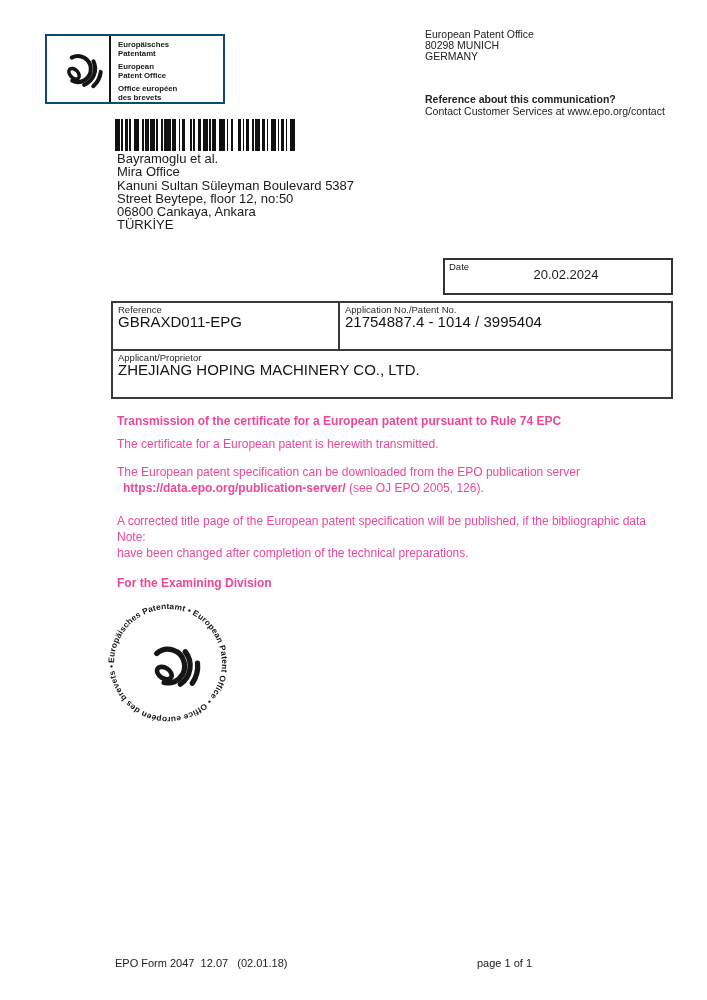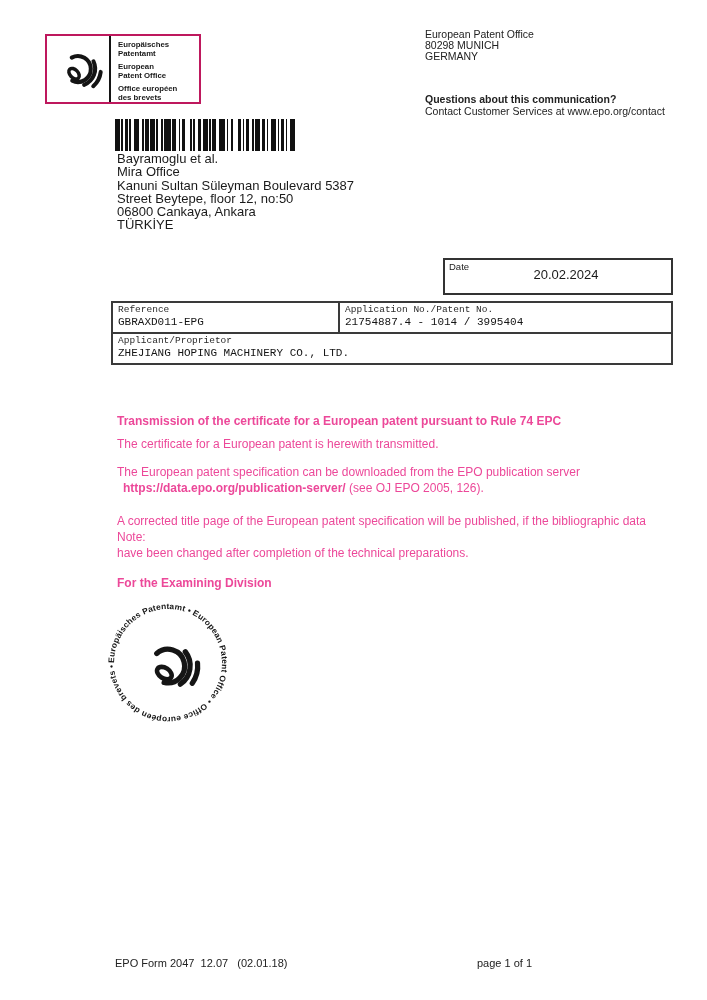--- a/index.html
+++ b/index.html
@@ -4,21 +4,21 @@
 <style>
   html,body{margin:0;padding:0;}
   body{
     width:707px;height:1000px;background:#ffffff;position:relative;overflow:hidden;
     font-family:"Liberation Sans","DejaVu Sans",sans-serif;color:#1c1c1c;
     -webkit-font-smoothing:antialiased;
   }
   .abs{position:absolute;}
 
   
-  .logo-box{left:45px;top:34px;width:156px;height:70px;border:2px solid #be185d;
+  .logo-box{left:45px;top:34px;width:180px;height:70px;border:2px solid #0c4a6e;
             box-sizing:border-box;display:flex;background:#fff;}
   .logo-cell{width:62px;display:flex;align-items:center;justify-content:center;}
   .logo-text-cell{flex:1;border-left:2px solid #141414;padding:5px 2px 0 7px;box-sizing:border-box;}
   .lb-line{font-size:7.8px;line-height:8.8px;font-weight:bold;color:#181818;}
   .lb-gap{height:4.5px;}
 
   
   .office-block{left:425px;top:29px;font-size:10.5px;line-height:11px;color:#222;}
   .questions-block{left:425px;top:94px;font-size:10.5px;line-height:11.5px;color:#222;}
   .q-title{font-weight:bold;}
@@ -31,25 +31,25 @@
   
   .date-box{left:443px;top:258px;width:230px;height:37px;border:2px solid #333;
             box-sizing:border-box;background:#fff;}
   .date-label{position:absolute;left:4px;top:1px;font-size:9.5px;color:#222;}
   .date-value{position:absolute;left:0;right:0;top:7px;text-align:center;
               font-size:13px;color:#1a1a1a;padding-left:16px;}
 
   
   .ref-table{left:111px;top:301px;width:562px;border:2px solid #3a3a3a;box-sizing:border-box;background:#fff;}
   .ref-row1{display:flex;border-bottom:2px solid #3a3a3a;}
-  .ref-cell{padding:1px 5px 3px 5px;box-sizing:border-box;font-family:Liberation Mono, monospace;}
+  .ref-cell{padding:1px 5px 20px 5px;box-sizing:border-box;}
   .ref-cell-left{width:227px;border-right:2px solid #3a3a3a;}
   .ref-cell-right{flex:1;}
   .ref-label{font-size:9.5px;line-height:11px;color:#2a2a2a;}
-  .ref-value{font-size:11px;line-height:14px;color:#141414;}
+  .ref-value{font-size:15px;line-height:14px;color:#141414;}
 
   
   .body-text{font-size:12px;line-height:16px;color:#ec4899;}
   .bold{font-weight:bold;margin-left:6px;}
   .doc-title{left:117px;top:413px;width:560px;font-weight:bold;}
   .para1{left:117px;top:436px;width:560px;}
   .para2{left:117px;top:464px;width:560px;}
   .note-block{left:117px;top:513px;width:566px;}
   .signoff{left:117px;top:575px;font-weight:bold;}
 
@@ -85,21 +85,21 @@
     <div class="lb-line">des brevets</div>
   </div>
 </div>
 
 <div class="abs office-block">
   <div>European Patent Office</div>
   <div>80298 MUNICH</div>
   <div>GERMANY</div>
 </div>
 <div class="abs questions-block">
-  <div class="q-title">Questions about this communication?</div>
+  <div class="q-title">Reference about this communication?</div>
   <div>Contact Customer Services at www.epo.org/contact</div>
 </div>
 
 <div class="abs barcode"><span style="width:4.800000000000001px;background:#111"></span><span style="width:1.6px;background:transparent"></span><span style="width:1.6px;background:#111"></span><span style="width:1.6px;background:transparent"></span><span style="width:3.2px;background:#111"></span><span style="width:1.6px;background:transparent"></span><span style="width:1.6px;background:#111"></span><span style="width:3.2px;background:transparent"></span><span style="width:4.800000000000001px;background:#111"></span><span style="width:3.2px;background:transparent"></span><span style="width:1.6px;background:#111"></span><span style="width:1.6px;background:transparent"></span><span style="width:3.2px;background:#111"></span><span style="width:1.6px;background:transparent"></span><span style="width:4.800000000000001px;background:#111"></span><span style="width:1.6px;background:transparent"></span><span style="width:1.6px;background:#111"></span><span style="width:3.2px;background:transparent"></span><span style="width:1.6px;background:#111"></span><span style="width:1.6px;background:transparent"></span><span style="width:6.4px;background:#111"></span><span style="width:1.6px;background:transparent"></span><span style="width:3.2px;background:#111"></span><span style="width:3.2px;background:transparent"></span><span style="width:1.6px;background:#111"></span><span style="width:1.6px;background:transparent"></span><span style="width:3.2px;background:#111"></span><span style="width:4.800000000000001px;background:transparent"></span><span style="width:1.6px;background:#111"></span><span style="width:1.6px;background:transparent"></span><span style="width:1.6px;background:#111"></span><span style="width:3.2px;background:transparent"></span><span style="width:3.2px;background:#111"></span><span style="width:1.6px;background:transparent"></span><span style="width:4.800000000000001px;background:#111"></span><span style="width:1.6px;background:transparent"></span><span style="width:1.6px;background:#111"></span><span style="width:1.6px;background:transparent"></span><span style="width:3.2px;background:#111"></span><span style="width:3.2px;background:transparent"></span><span style="width:6.4px;background:#111"></span><span style="width:1.6px;background:transparent"></span><span style="width:1.6px;background:#111"></span><span style="width:3.2px;background:transparent"></span><span style="width:1.6px;background:#111"></span><span style="width:4.800000000000001px;background:transparent"></span><span style="width:3.2px;background:#111"></span><span style="width:1.6px;background:transparent"></span><span style="width:1.6px;background:#111"></span><span style="width:1.6px;background:transparent"></span><span style="width:3.2px;background:#111"></span><span style="width:3.2px;background:transparent"></span><span style="width:1.6px;background:#111"></span><span style="width:1.6px;background:transparent"></span><span style="width:4.800000000000001px;background:#111"></span><span style="width:1.6px;background:transparent"></span><span style="width:3.2px;background:#111"></span><span style="width:1.6px;background:transparent"></span><span style="width:1.6px;background:#111"></span><span style="width:3.2px;background:transparent"></span><span style="width:4.800000000000001px;background:#111"></span><span style="width:1.6px;background:transparent"></span><span style="width:1.6px;background:#111"></span><span style="width:1.6px;background:transparent"></span><span style="width:3.2px;background:#111"></span><span style="width:1.6px;background:transparent"></span><span style="width:1.6px;background:#111"></span><span style="width:3.2px;background:transparent"></span><span style="width:4.800000000000001px;background:#111"></span></div>
 <div class="abs recipient">
   <div>Bayramoglu et al.</div>
   <div>Mira Office</div>
   <div>Kanuni Sultan Süleyman Boulevard 5387</div>
   <div>Street Beytepe, floor 12, no:50</div>
   <div>06800 Cankaya, Ankara</div>

